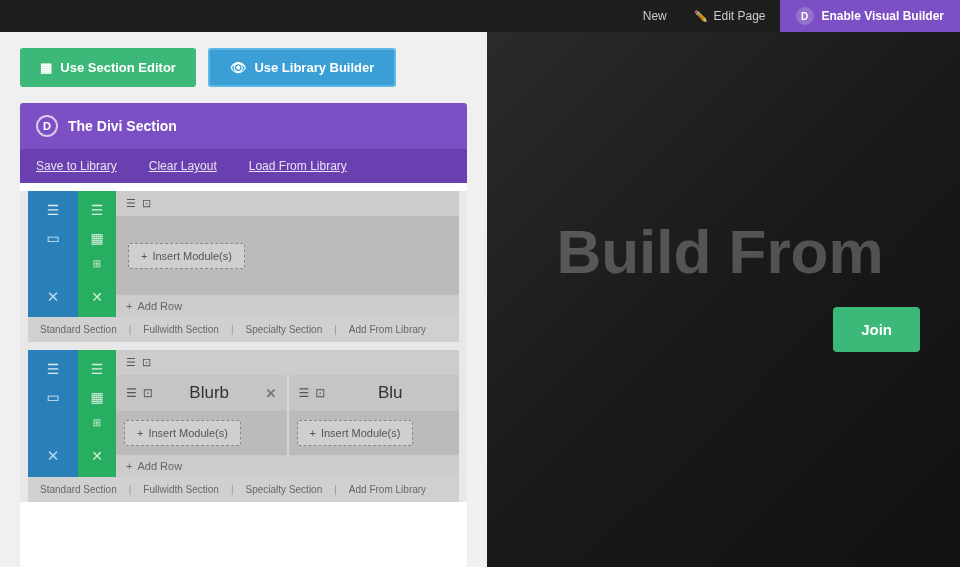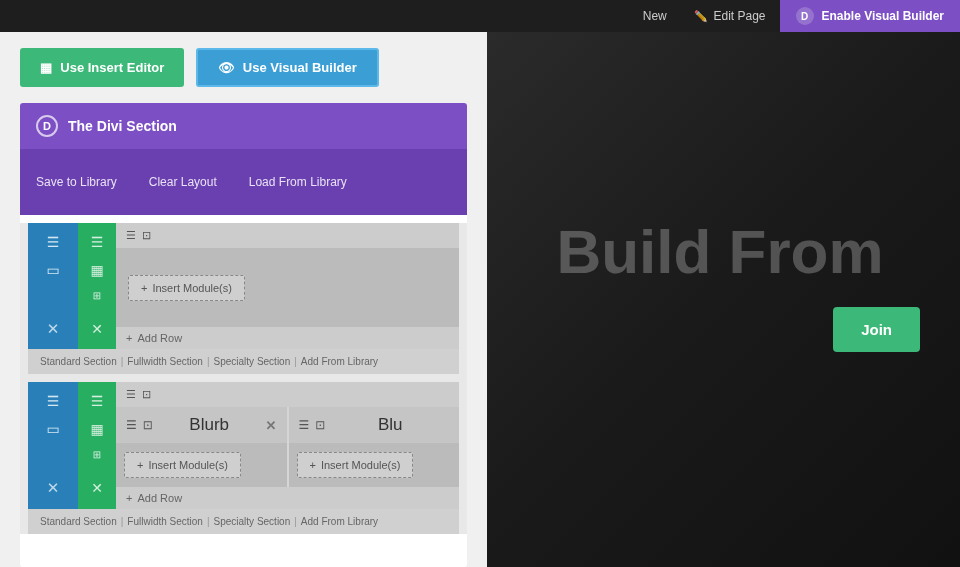--- a/index.html
+++ b/index.html
@@ -206,24 +206,25 @@
     .divi-toolbar {
       background: #6a3fb0;
       padding: 0;
       display: flex;
       align-items: stretch;
     }
 
     .divi-toolbar-item {
       color: rgba(255,255,255,0.85);
       font-size: 12px;
-      padding: 26px 16px;
-      cursor: pointer;
-      display: flex;
-      align-items: center;
+      padding: 10px 16px;
+      cursor: pointer;
+      display: flex;
+      align-items: center;
+      text-decoration: underline;
     }
 
     
     .builder-content {
       background: #e8e8e8;
       padding: 0;
     }
 
     
     .section-wrapper {
@@ -316,21 +317,21 @@
       font-size: 11px;
       color: #666;
       cursor: pointer;
     }
 
     .section-footer {
       background: #d0d0d0;
       padding: 5px 8px;
       display: flex;
       align-items: center;
-      gap: 0;
+      gap: 8px;
       font-size: 10px;
       color: #666;
       flex-wrap: wrap;
     }
 
     .section-footer-item {
       cursor: pointer;
       padding: 2px 4px;
     }
 
@@ -403,25 +404,25 @@
       <span>Enable Visual Builder</span>
     </div>
   </div>
 </div>
 
 <div class="left-panel">
 
   <div class="editor-buttons">
     <button class="default-editor-btn">
       <span>▦</span>
-      <span>Use Insert Editor</span>
+      <span>Use Section Editor</span>
     </button>
     <button class="visual-builder-btn">
       <span>👁</span>
-      <span>Use Visual Builder</span>
+      <span>Use Library Builder</span>
     </button>
   </div>
 
   <div class="divi-builder">
 
     <div class="divi-header">
       <div class="divi-header-logo">
         <span>D</span>
       </div>
       <span class="divi-header-title">The Divi Section</span>

